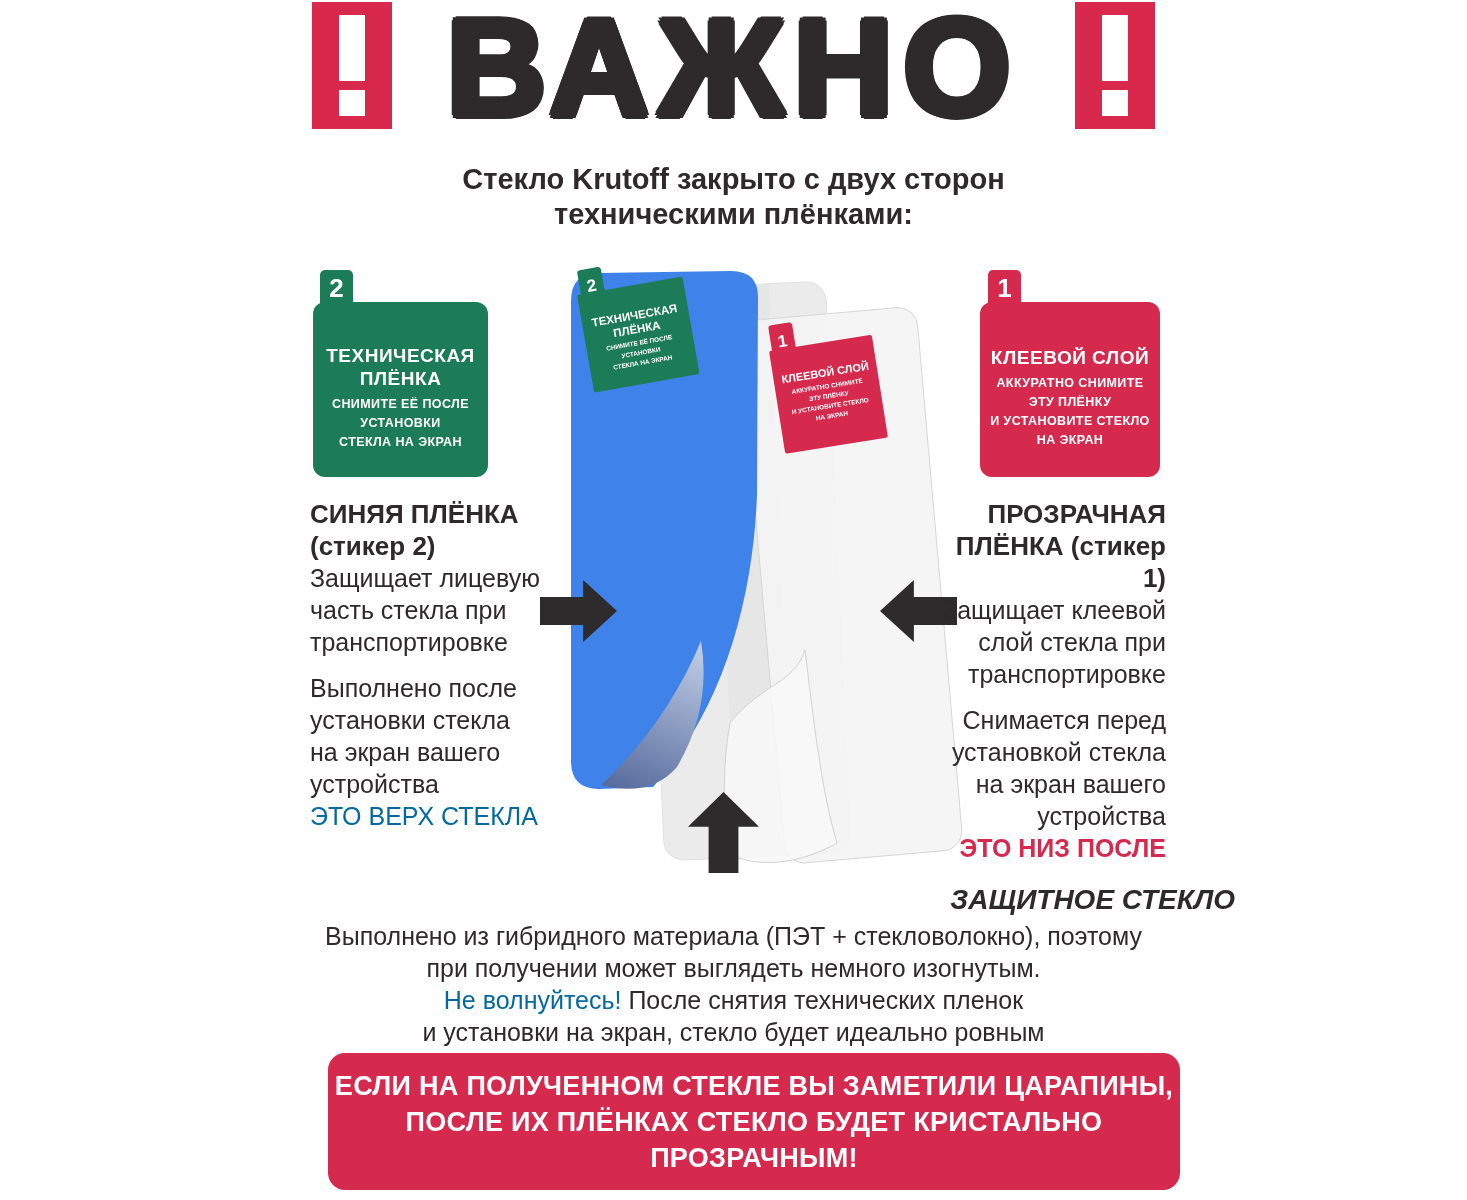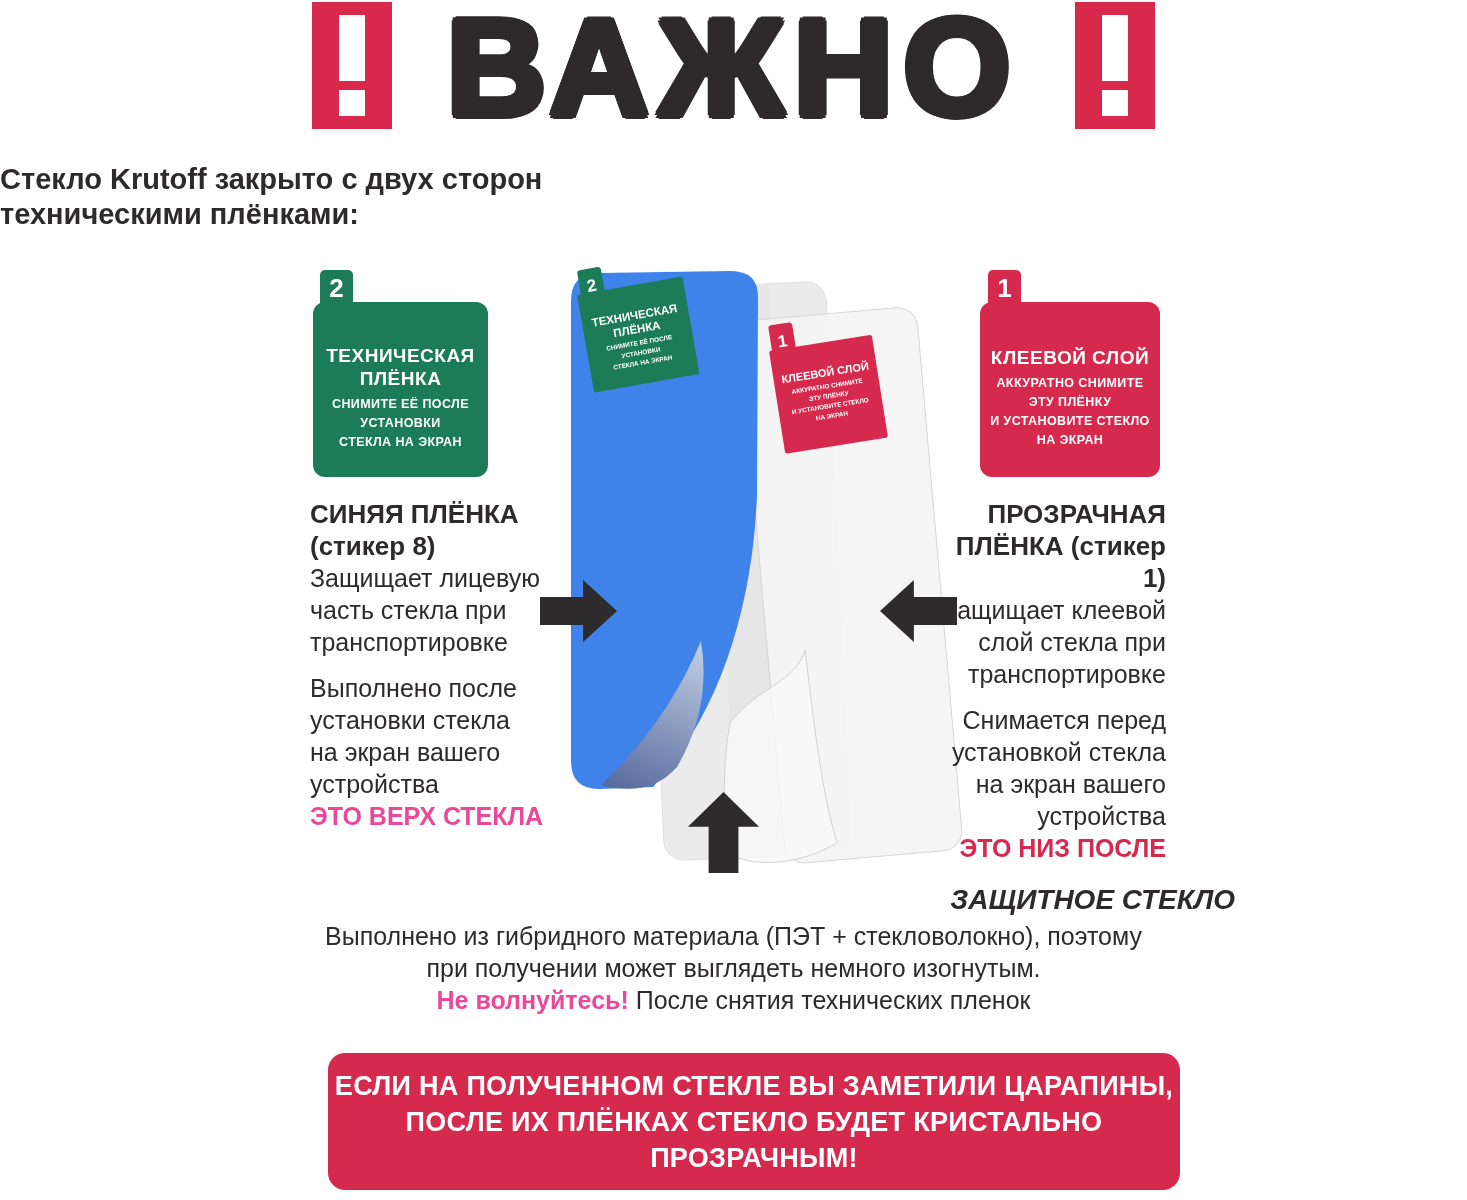--- a/index.html
+++ b/index.html
@@ -7,38 +7,38 @@
         font-family:"Liberation Sans",sans-serif;color:#2e2a2b;}
   .abs{position:absolute;}
 
   
   .excl{width:80px;height:127px;background:#d8294d;}
   .excl .bar{position:absolute;left:27px;top:13px;width:26px;height:66px;background:#fff;}
   .excl .dot{position:absolute;left:27px;bottom:13px;width:26px;height:26px;background:#fff;}
   .main-title{left:392px;top:-14px;width:683px;height:162px;display:flex;align-items:center;justify-content:center;
     font-size:138px;font-weight:bold;letter-spacing:10px;color:#2e2a2b;
     text-shadow:4px 0 0,-4px 0 0,0 4px 0,0 -4px 0,3px 3px 0,-3px 3px 0,3px -3px 0,-3px -3px 0;}
-  .subtitle{left:0;top:162px;width:1467px;text-align:left;font-size:29px;font-weight:bold;line-height:35px;}
+  .subtitle{left:0;top:162px;width:1467px;text-align:center;font-size:29px;font-weight:bold;line-height:35px;}
 
   
   .tab{background:#1c7c57;width:33px;height:42px;border-radius:5px 5px 0 0;color:#fff;
        font-weight:bold;font-size:26px;text-align:center;line-height:36px;}
   .tab.red{background:#d5294e;}
   .card{border-radius:12px;color:#fff;display:flex;flex-direction:column;justify-content:center;
         align-items:center;box-sizing:border-box;padding-top:16px;text-align:center;}
   .card.green{background:#1c7c57;left:313px;top:302px;width:175px;height:175px;}
   .card.red{background:#d5294e;left:980px;top:302px;width:180px;height:175px;}
   .card-title{font-size:19px;font-weight:bold;line-height:23px;letter-spacing:.5px;}
   .card-sub{font-size:12.5px;font-weight:bold;line-height:19px;margin-top:5px;letter-spacing:.4px;}
 
   
   .col{width:234px;font-size:25px;line-height:32px;}
   .col-heading{font-size:26px;font-weight:bold;}
   .para2{margin-top:14px;}
-  .hl-green{color:#ec4899;font-weight:bold;}
+  .hl-green{color:#0369a1;font-weight:normal;}
   .hl-red{color:#d5294e;font-weight:bold;}
 
   
   .arrow{background:#2d2b2c;}
   .arrow.right{left:540px;top:574px;width:77px;height:74px;
     clip-path:polygon(0 31%,56% 31%,56% 8%,100% 50%,56% 92%,56% 69%,0 69%);}
   .arrow.left{left:880px;top:574px;width:77px;height:74px;
     clip-path:polygon(100% 31%,44% 31%,44% 8%,0 50%,44% 92%,44% 69%,100% 69%);}
   .arrow.up{left:688px;top:792px;width:71px;height:81px;
     clip-path:polygon(50% 0,100% 43%,71% 43%,71% 100%,29% 100%,29% 43%,0 43%);}
@@ -141,21 +141,21 @@
     </g>
   </svg>
 
   <div class="abs arrow right"></div>
   <div class="abs arrow left"></div>
   <div class="abs arrow up"></div>
 
   <div class="abs col" style="left:310px;top:498px;">
     <div class="col-heading">
       <div>СИНЯЯ ПЛЁНКА</div>
-      <div>(стикер 8)</div>
+      <div>(стикер 2)</div>
     </div>
     <div>
       <div>Защищает лицевую</div>
       <div>часть стекла при</div>
       <div>транспортировке</div>
     </div>
     <div class="para2">
       <div>Выполнено после</div>
       <div>установки стекла</div>
       <div>на экран вашего</div>
@@ -181,20 +181,21 @@
       <div>устройства</div>
     </div>
     <div class="hl-red">ЭТО НИЗ ПОСЛЕ</div>
   </div>
 
   <div class="abs glass-heading">ЗАЩИТНОЕ СТЕКЛО</div>
   <div class="abs glass-par">
     <div>Выполнено из гибридного материала (ПЭТ + стекловолокно), поэтому</div>
     <div>при получении может выглядеть немного изогнутым.</div>
     <div><span class="hl-green">Не волнуйтесь!</span><span> После снятия технических пленок</span></div>
+    <div>и установки на экран, стекло будет идеально ровным</div>
   </div>
 
   <div class="abs banner">
     <div>ЕСЛИ НА ПОЛУЧЕННОМ СТЕКЛЕ ВЫ ЗАМЕТИЛИ ЦАРАПИНЫ,</div>
     <div>ПОСЛЕ ИХ ПЛЁНКАХ СТЕКЛО БУДЕТ КРИСТАЛЬНО ПРОЗРАЧНЫМ!</div>
   </div>
 
 </div>
 
 </body></html>

